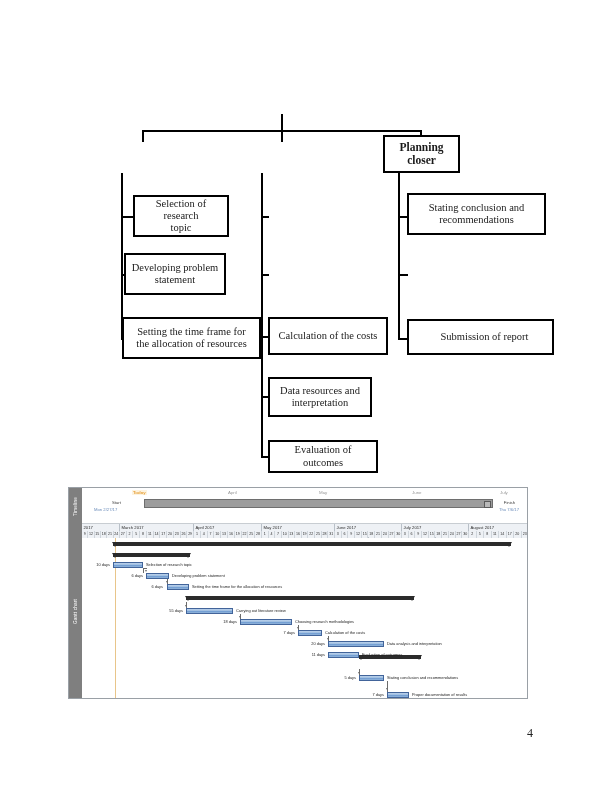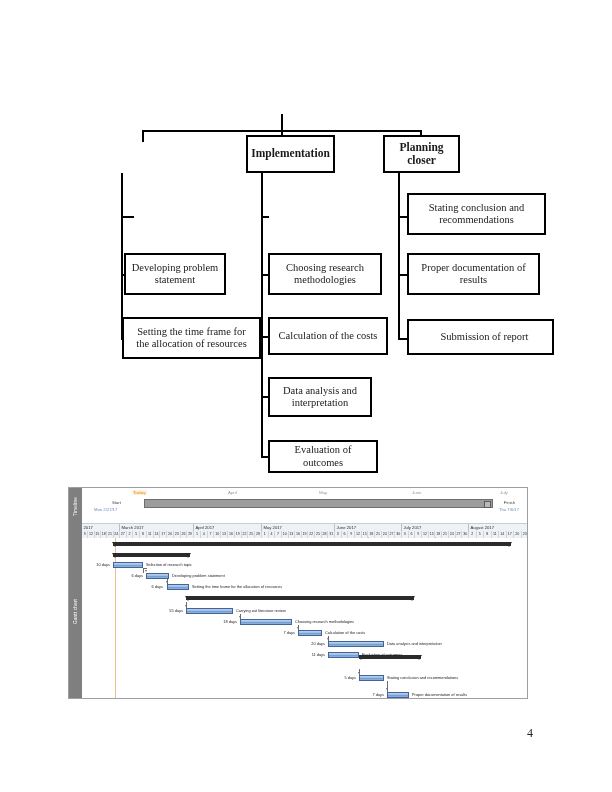--- a/index.html
+++ b/index.html
@@ -170,75 +170,68 @@
 
 
     <div class="ln v" style="left:281px;top:114px;height:18px;"></div>
 
     <div class="ln h" style="left:142px;top:130px;width:279px;"></div>
 
     <div class="ln v" style="left:142px;top:130px;height:12px;"></div>
     <div class="ln v" style="left:281px;top:130px;height:12px;"></div>
     <div class="ln v" style="left:420px;top:130px;height:12px;"></div>
 
-    <div class="node lvl1" style="left:246px;top:135px;width:89px;height:38px;">
-      <span>Implementation</span>
-    </div>
     <div class="node lvl1" style="left:383px;top:135px;width:77px;height:38px;">
       <span>Planning closer</span>
     </div>
 
     <div class="ln v" style="left:121px;top:173px;height:167px;"></div>
     <div class="ln h" style="left:121px;top:216px;width:13px;"></div>
     <div class="ln h" style="left:121px;top:274px;width:13px;"></div>
     <div class="ln h" style="left:121px;top:338px;width:12px;"></div>
 
+    <div class="node lvl2" style="left:133px;top:195px;width:96px;height:42px;">
+      <span style="white-space:pre-line;">Selection of research
+topic</span>
+    </div>
     <div class="node lvl2" style="left:122px;top:317px;width:139px;height:42px;">
       <span style="white-space:pre-line;">Setting the time frame for
 the allocation of resources</span>
     </div>
     <div class="node lvl2" style="left:124px;top:253px;width:102px;height:42px;">
       <span style="white-space:pre-line;">Developing problem
 statement</span>
     </div>
 
     <div class="ln v" style="left:261px;top:173px;height:285px;"></div>
     <div class="ln h" style="left:261px;top:216px;width:8px;"></div>
     <div class="ln h" style="left:261px;top:274px;width:8px;"></div>
     <div class="ln h" style="left:261px;top:336px;width:8px;"></div>
     <div class="ln h" style="left:261px;top:396px;width:8px;"></div>
     <div class="ln h" style="left:261px;top:456px;width:8px;"></div>
 
-    <div class="node lvl2" style="left:268px;top:253px;width:114px;height:42px;">
-      <span style="white-space:pre-line;">Choosing research
-methodologies</span>
-    </div>
     <div class="node lvl2" style="left:268px;top:317px;width:120px;height:38px;">
       <span style="white-space:pre-line;">Calculation of the costs</span>
     </div>
     <div class="node lvl2" style="left:268px;top:377px;width:104px;height:40px;">
-      <span style="white-space:pre-line;">Data analysis and
+      <span style="white-space:pre-line;">Data resources and
 interpretation</span>
     </div>
     <div class="node lvl2" style="left:268px;top:440px;width:110px;height:33px;">
       <span style="white-space:pre-line;">Evaluation of outcomes</span>
     </div>
 
     <div class="ln v" style="left:398px;top:173px;height:167px;"></div>
     <div class="ln h" style="left:398px;top:216px;width:10px;"></div>
     <div class="ln h" style="left:398px;top:274px;width:10px;"></div>
     <div class="ln h" style="left:398px;top:338px;width:10px;"></div>
 
     <div class="node lvl2" style="left:407px;top:193px;width:139px;height:42px;">
       <span style="white-space:pre-line;font-family:Liberation Serif, serif;">Stating conclusion and
 recommendations</span>
-    </div>
-    <div class="node lvl2" style="left:407px;top:253px;width:133px;height:42px;">
-      <span style="white-space:pre-line;">Proper documentation of
-results</span>
     </div>
     <div class="node lvl2" style="left:407px;top:319px;width:147px;height:36px;padding-left:12px;">
       <span style="white-space:pre-line;">Submission of report</span>
     </div>
   </div>
 
   <div id="gantt">
 
     <div class="sidelabel" id="side-timeline">
       <span>Timeline</span>

